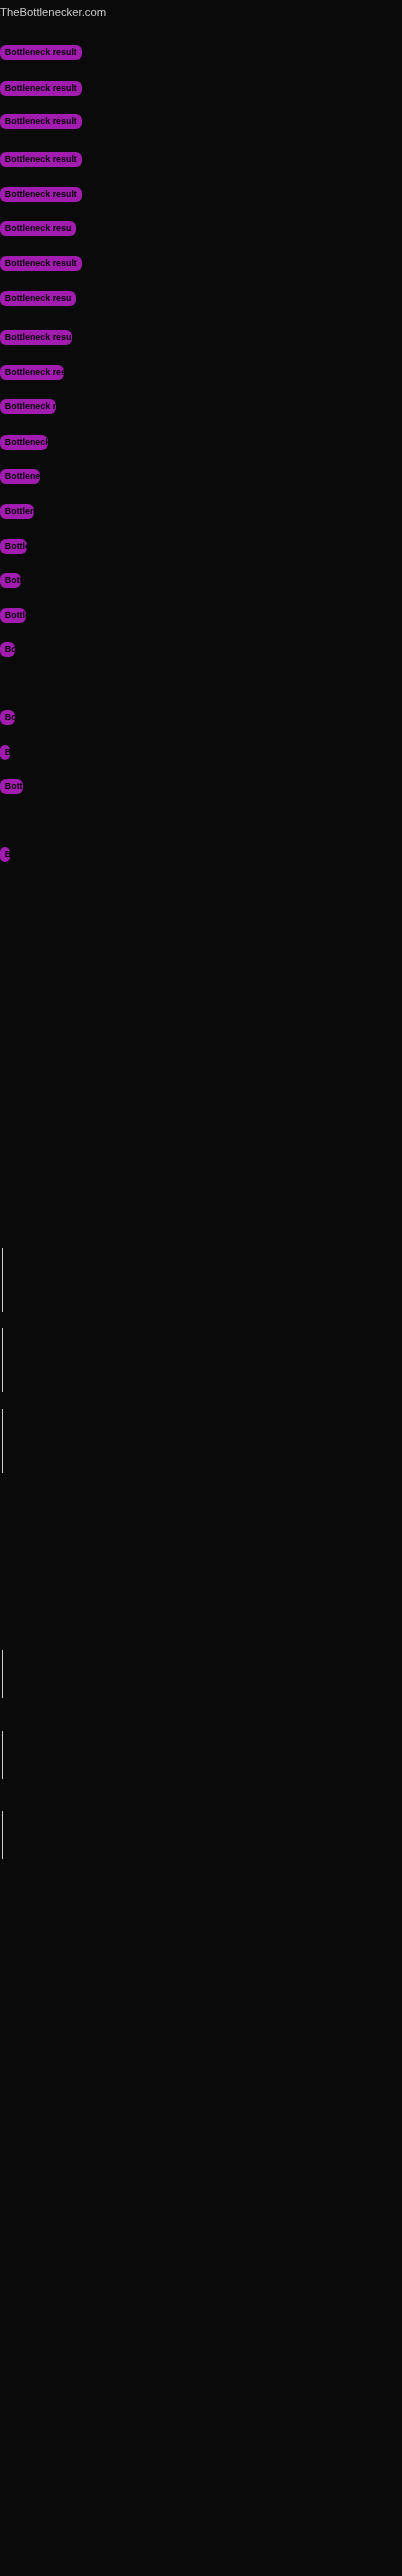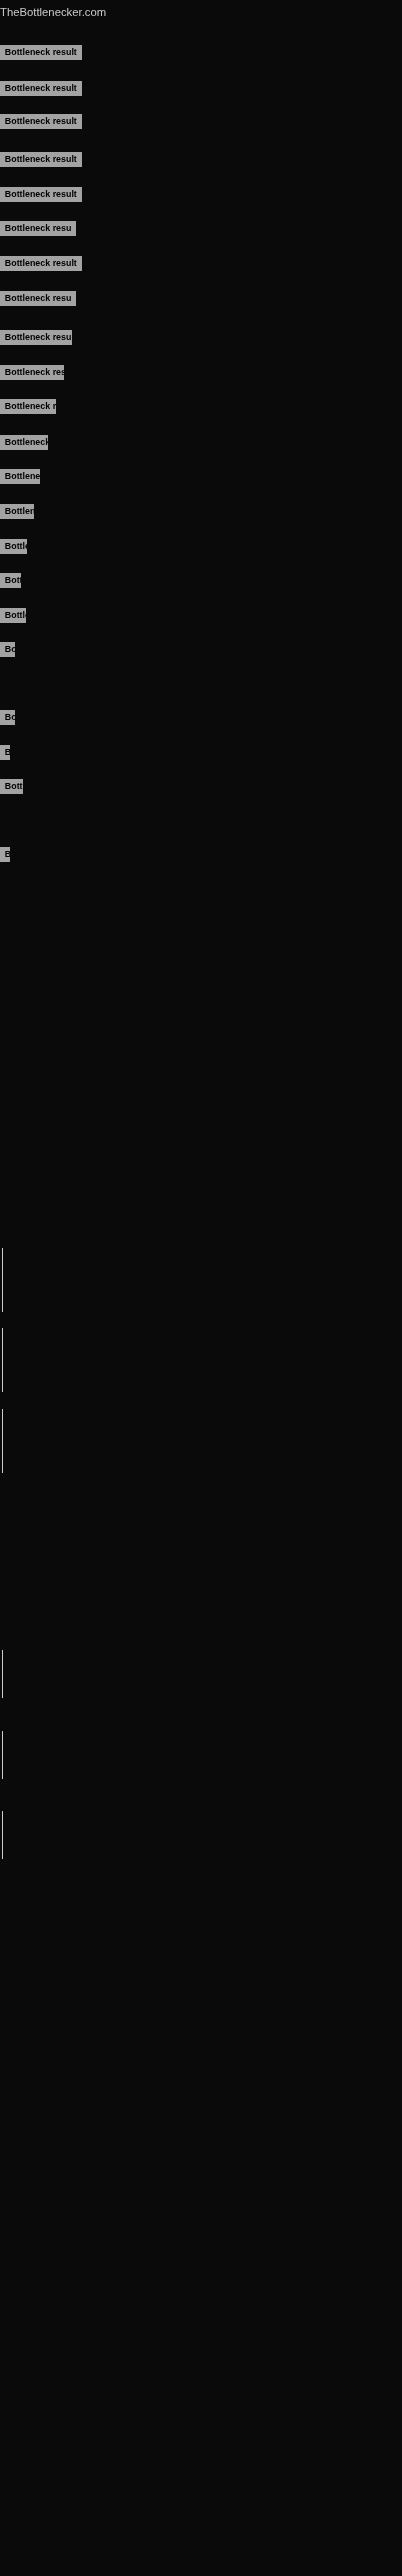--- a/index.html
+++ b/index.html
@@ -18,28 +18,29 @@
       color: #cccccc;
       font-size: 11.3px;
       text-align: left;
       padding: 6.4px 0 3.2px 0;
       position: absolute;
       top: 0;
       left: 0;
       right: 0;
     }
     .bottleneck-badge {
-      background-color: #a3a3a3;
+      background-color: #a21caf;
       color: #000000;
       font-size: 8.9px;
       font-weight: bold;
       padding: 2.4px 4.8px;
       display: inline-block;
       white-space: nowrap;
       overflow: hidden;
+      border-radius: 6px;
     }
     .badge-row {
       position: absolute;
       left: 0;
     }
     
     .vline {
       position: absolute;
       left: 1.6px;
       width: 1.6px;

